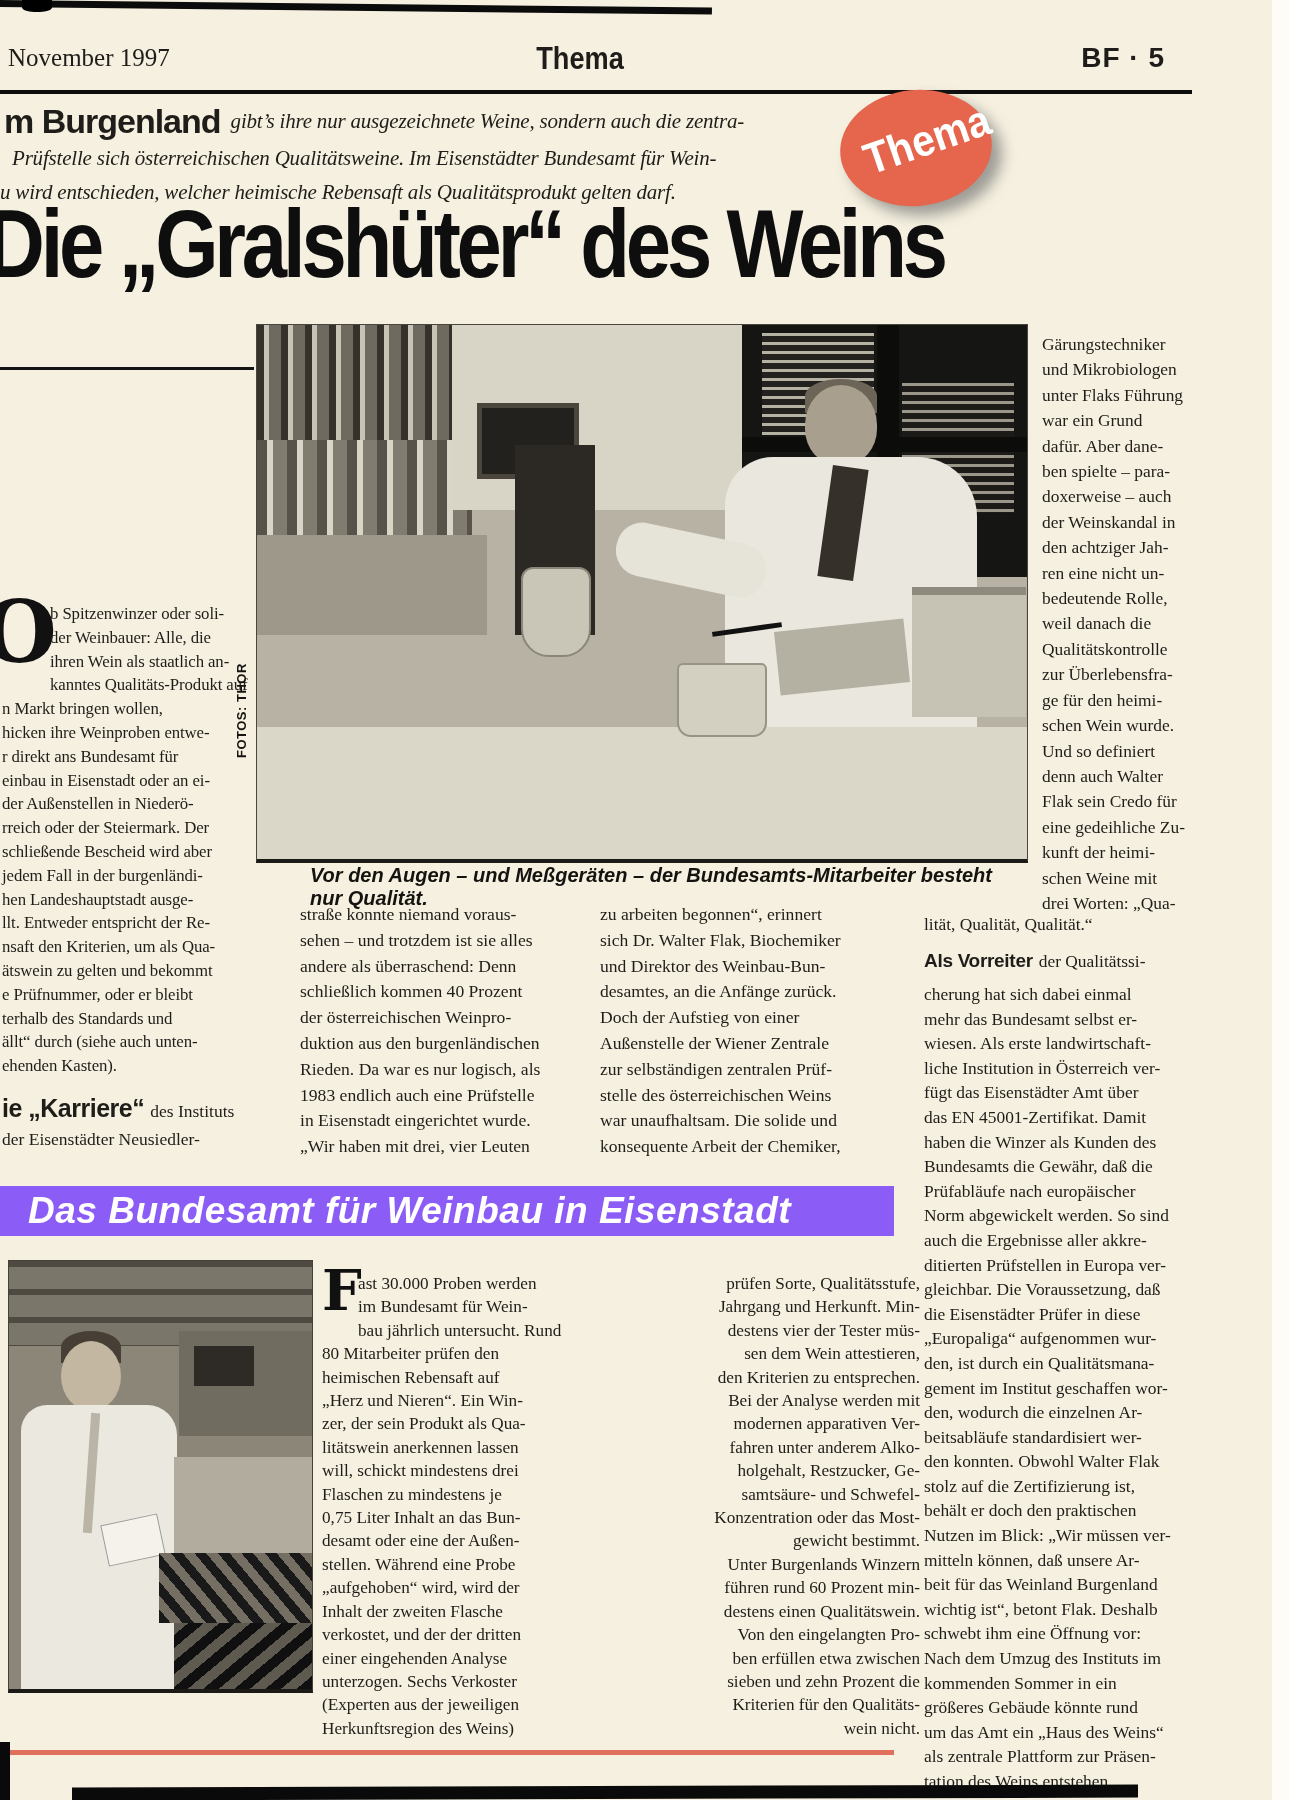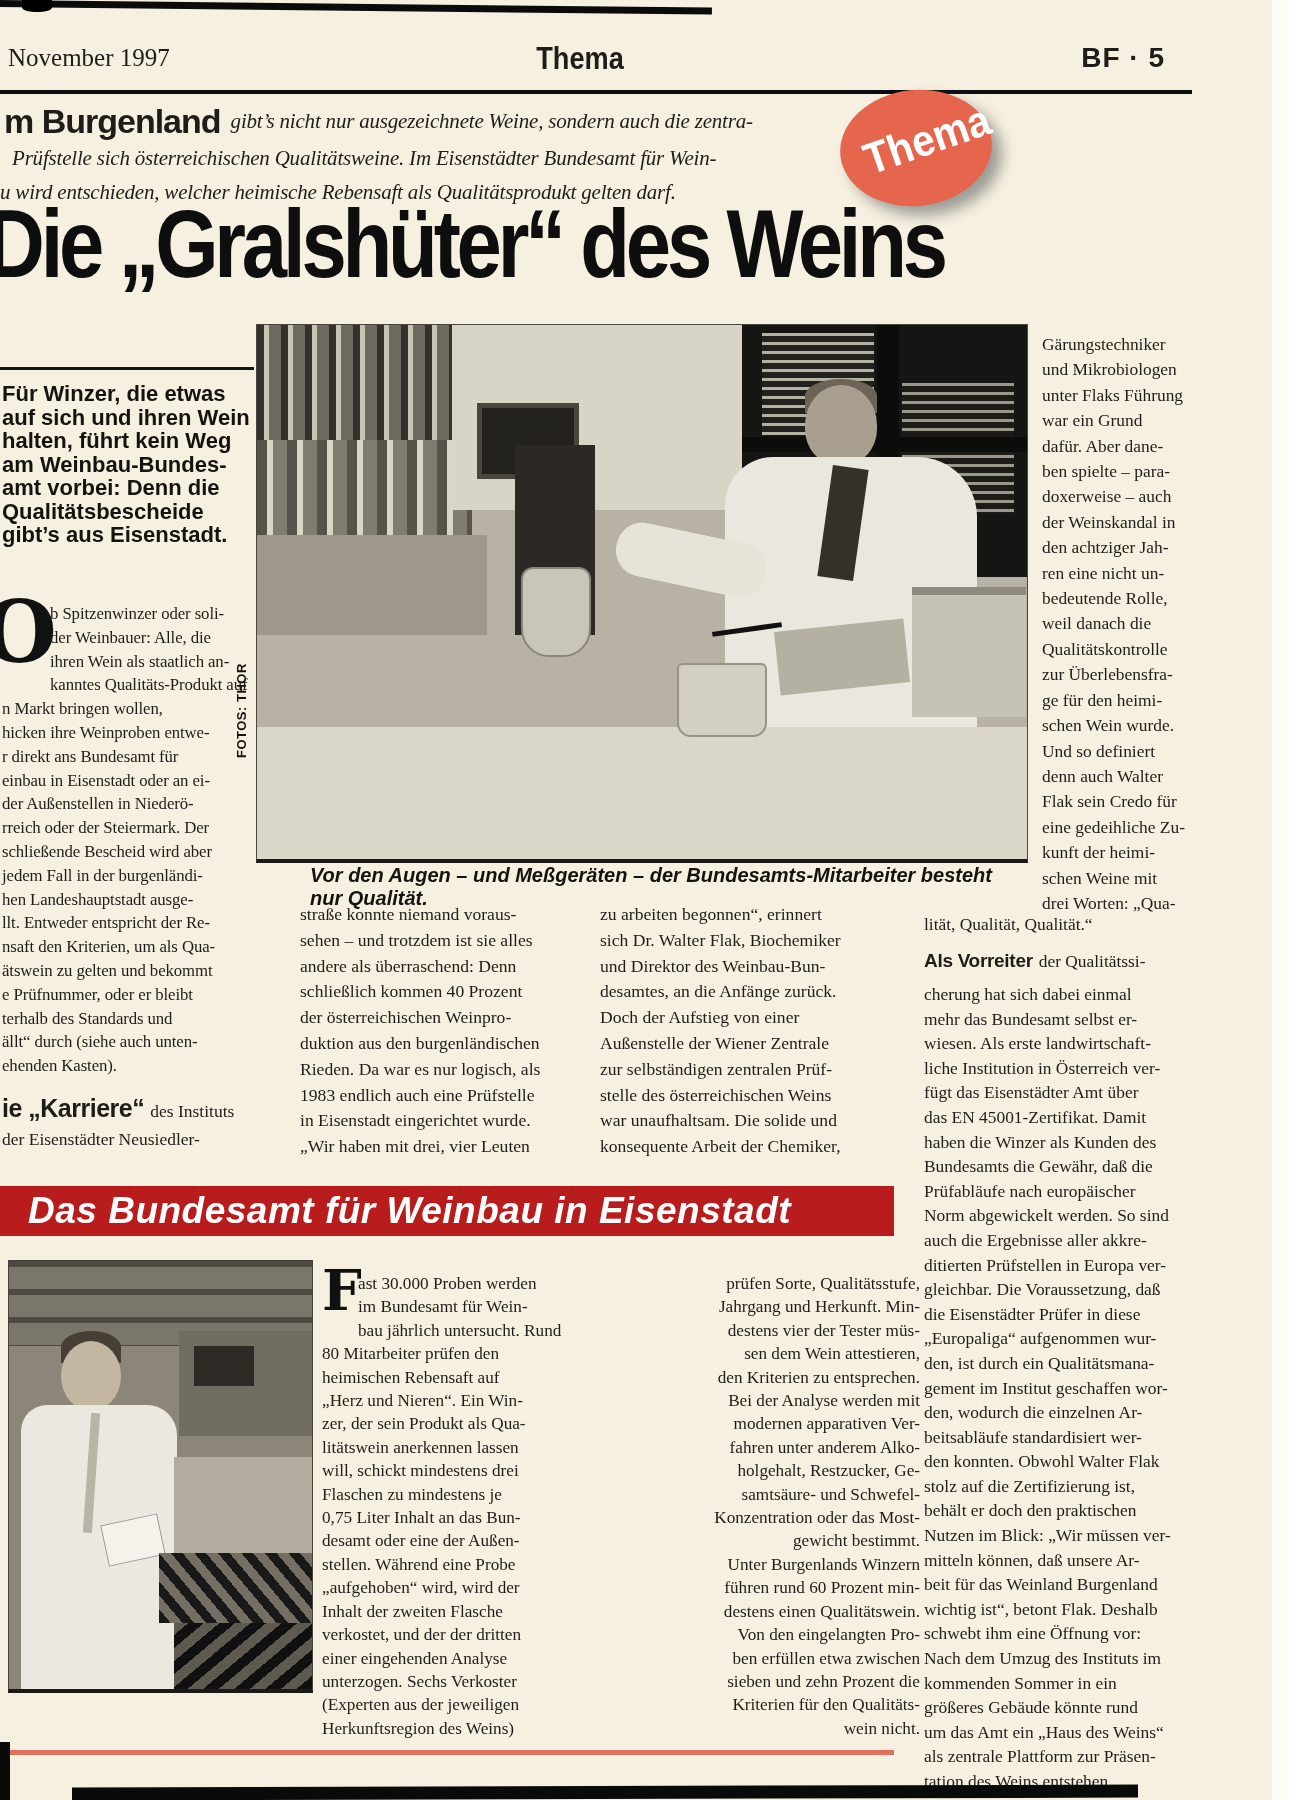--- a/index.html
+++ b/index.html
@@ -88,21 +88,21 @@
 
   
   .right-narrow{left:1042px;top:332px;width:246px;font-size:17.4px;line-height:25.4px;}
   .right-overflow{left:924px;top:914px;font-size:17.4px;}
   .vorreiter-head{left:924px;top:950px;display:flex;align-items:baseline;white-space:nowrap;}
   .vorreiter-bold{font-family:"Liberation Sans",sans-serif;font-weight:bold;font-size:19px;letter-spacing:-0.3px;margin-right:6px;}
   .vorreiter-rest{font-size:17.4px;}
   .vorreiter-lines{left:924px;top:982px;width:364px;font-size:17.4px;line-height:24.6px;}
 
   
-  .banner{left:0;top:1186px;width:894px;height:50px;background:#b91c1c;}
+  .banner{left:0;top:1186px;width:894px;height:50px;background:#8b5cf6;}
   .banner-label{left:28px;top:0;line-height:50px;color:#fff;font-family:"Liberation Sans",sans-serif;
                 font-weight:bold;font-style:italic;font-size:37px;letter-spacing:0.5px;white-space:nowrap;}
   .box-photo{left:8px;top:1260px;width:303px;height:428px;background:#8b8678;overflow:hidden;
              border:1px solid #44403a;border-bottom:4px solid #1c1a17;}
   .box-photo div{position:absolute;}
   .bp-shelf{left:0;top:0;width:303px;height:85px;background:repeating-linear-gradient(180deg,#4e4a42 0 6px,#7b766a 6px 28px);}
   .bp-equip{left:170px;top:70px;width:133px;height:105px;background:#716c60;}
   .bp-equip2{left:185px;top:85px;width:60px;height:40px;background:#2e2b26;}
   .bp-hair{left:52px;top:70px;width:60px;height:32px;background:#473f35;border-radius:50% 50% 0 0;}
   .bp-head{left:52px;top:80px;width:60px;height:70px;background:#c3b7a2;border-radius:50%;}
@@ -138,35 +138,28 @@
   <div class="abs hdr-section sans">Thema</div>
   <div class="abs hdr-page sans">BF · 5</div>
   <div class="abs hdr-rule"></div>
 
   <div class="abs badge">
     <div class="abs badge-label sans">Thema</div>
   </div>
 
   <div class="abs lead-line1">
     <span class="lead-bold sans">m Burgenland</span>
-    <span class="lead-italic serif">gibt’s nicht nur ausgezeichnete Weine, sondern auch die zentra-</span>
+    <span class="lead-italic serif">gibt’s ihre nur ausgezeichnete Weine, sondern auch die zentra-</span>
   </div>
   <div class="abs lead-line2 serif">Prüfstelle sich österreichischen Qualitätsweine. Im Eisenstädter Bundesamt für Wein-</div>
   <div class="abs lead-line3 serif">u wird entschieden, welcher heimische Rebensaft als Qualitätsprodukt gelten darf.</div>
 
   <div class="abs headline sans">Die „Gralshüter“ des Weins</div>
 
   <div class="abs left-rule"></div>
-  <div class="abs standfirst sans lines">Für Winzer, die etwas
-auf sich und ihren Wein
-halten, führt kein Weg
-am Weinbau-Bundes-
-amt vorbei: Denn die
-Qualitätsbescheide
-gibt’s aus Eisenstadt.</div>
   <div class="abs dropcap-o">O</div>
   <div class="abs karriere">
     <div class="karriere-l1">
       <span class="karriere-bold">ie „Karriere“</span>
       <span class="karriere-rest serif">des Instituts</span>
     </div>
     <div class="karriere-l2 serif">der Eisenstädter Neusiedler-</div>
   </div>
   <div class="abs leftbody">
     <div class="dc-spacer-o"></div>

